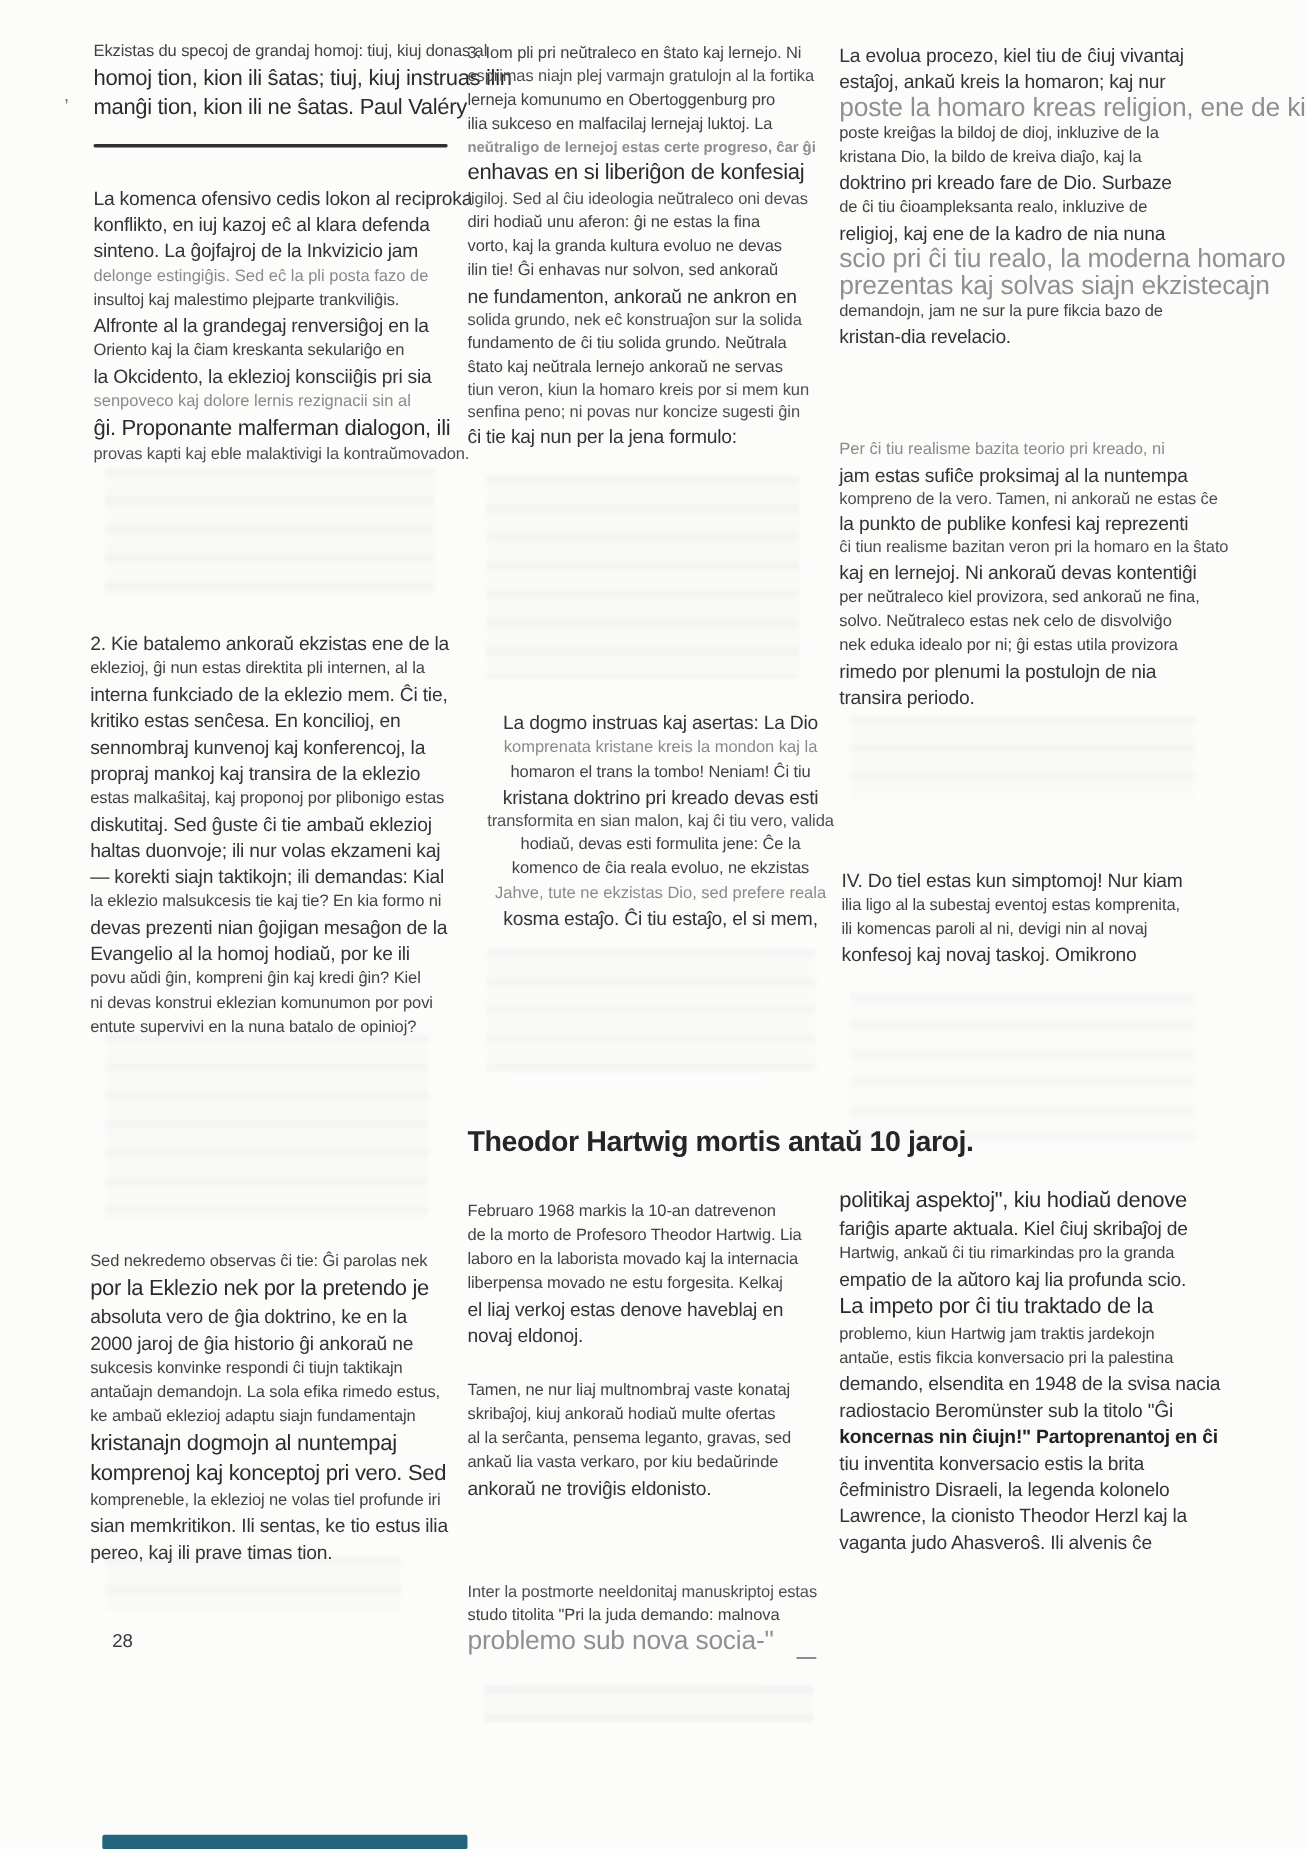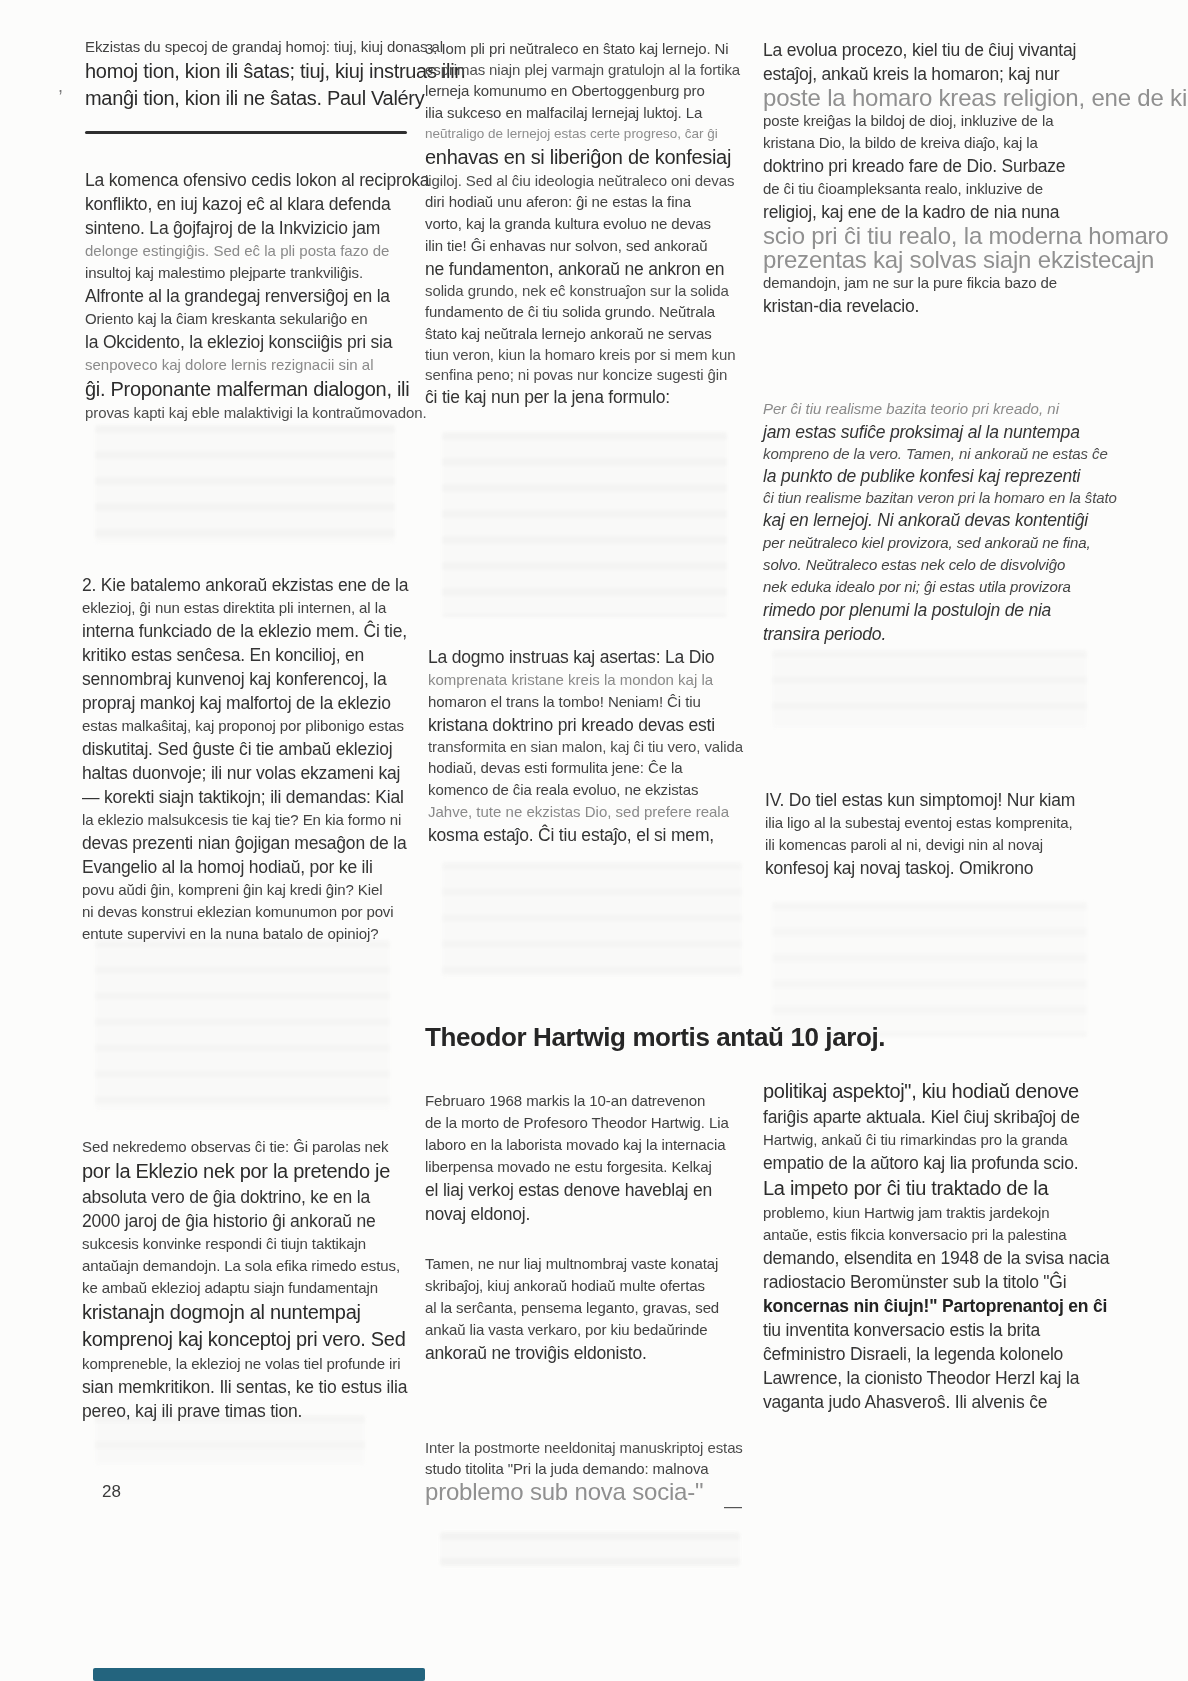--- a/index.html
+++ b/index.html
@@ -12,38 +12,38 @@
   }
   .page{position:absolute;inset:0;background:#fcfcfb;}
   .col{position:absolute;top:0;left:0;width:100%;height:100%;pointer-events:none;}
   .block{position:absolute;}
   .ln{white-space:nowrap;}
   
   .xs {font-size:15px;line-height:20px;color:#4e4e4e;letter-spacing:-0.1px;}
   .sm {font-size:15px;  line-height:22px;color:#424242;letter-spacing:-0.1px;}
   .md {font-size:17.5px;line-height:24px;color:#343434;letter-spacing:-0.2px;}
   .lg {font-size:20px;  line-height:27px;color:#2b2b2b;letter-spacing:-0.3px;}
-  .xsg{font-size:13.5px;line-height:20px;color:#8d8d8d;}
+  .xsg{font-size:13.5px;line-height:20px;color:#8d8d8d;font-weight:bold;}
   .smg{font-size:15px;  line-height:22px;color:#8a8a8a;}
   .mdg{font-size:24px;line-height:24px;color:#909090;letter-spacing:-0.2px;}
   .mdb{font-size:17.5px;line-height:24px;color:#222;font-weight:bold;letter-spacing:-0.2px;}
   .rule{height:3px;background:#2f2f2f;border-radius:2px;}
   
   #blk-left-epigraph{left:85px;top:36px;width:335px;}
   #blk-left-rule{left:85px;top:131px;width:322px;}
   #blk-left-p1{left:85px;top:168px;width:335px;}
   #blk-left-p2{left:82px;top:573px;width:340px;}
   #blk-left-p3{left:82px;top:1136px;width:340px;}
   #blk-mid-p1{left:425px;top:38px;width:340px;}
-  #blk-mid-p2{left:428px;top:645px;width:345px;}
+  #blk-mid-p2{left:428px;top:645px;width:345px;text-align:center;}
   #blk-mid-p3{left:425px;top:1090px;width:340px;}
   #blk-mid-p4{left:425px;top:1253px;width:340px;}
   #blk-mid-p5{left:425px;top:1438px;width:350px;}
   #blk-right-p1{left:763px;top:38px;width:350px;}
-  #blk-right-p2{left:763px;top:398px;width:355px;font-style:italic;}
+  #blk-right-p2{left:763px;top:398px;width:355px;}
   #blk-right-p3{left:765px;top:788px;width:350px;}
   #blk-right-p4{left:763px;top:1078px;width:355px;}
   .headline{
     position:absolute;left:425px;top:1022px;width:620px;
     font-size:26px;font-weight:bold;color:#262626;letter-spacing:-0.4px;
   }
   .page-number{
     position:absolute;left:88px;top:1482px;
     font-size:17px;color:#3a3a3a;margin-left:14px;
   }
@@ -108,21 +108,21 @@
         <div class="ln smg">senpoveco kaj dolore lernis rezignacii sin al</div>
         <div class="ln lg">ĝi. Proponante malferman dialogon, ili</div>
         <div class="ln xs">provas kapti kaj eble malaktivigi la kontraŭmovadon.</div>
       </div>
       <div id="blk-left-p2" class="block para">
         <div class="ln md">2. Kie batalemo ankoraŭ ekzistas ene de la</div>
         <div class="ln sm">eklezioj, ĝi nun estas direktita pli internen, al la</div>
         <div class="ln md">interna funkciado de la eklezio mem. Ĉi tie,</div>
         <div class="ln md">kritiko estas senĉesa. En koncilioj, en</div>
         <div class="ln md">sennombraj kunvenoj kaj konferencoj, la</div>
-        <div class="ln md">propraj mankoj kaj malfortoj de la eklezio</div>
+        <div class="ln md">propraj mankoj kaj transira de la eklezio</div>
         <div class="ln sm">estas malkaŝitaj, kaj proponoj por plibonigo estas</div>
         <div class="ln md">diskutitaj. Sed ĝuste ĉi tie ambaŭ eklezioj</div>
         <div class="ln md">haltas duonvoje; ili nur volas ekzameni kaj</div>
         <div class="ln md">— korekti siajn taktikojn; ili demandas: Kial</div>
         <div class="ln sm">la eklezio malsukcesis tie kaj tie? En kia formo ni</div>
         <div class="ln md">devas prezenti nian ĝojigan mesaĝon de la</div>
         <div class="ln md">Evangelio al la homoj hodiaŭ, por ke ili</div>
         <div class="ln sm">povu aŭdi ĝin, kompreni ĝin kaj kredi ĝin? Kiel</div>
         <div class="ln sm">ni devas konstrui eklezian komunumon por povi</div>
         <div class="ln sm">entute supervivi en la nuna batalo de opinioj?</div>

